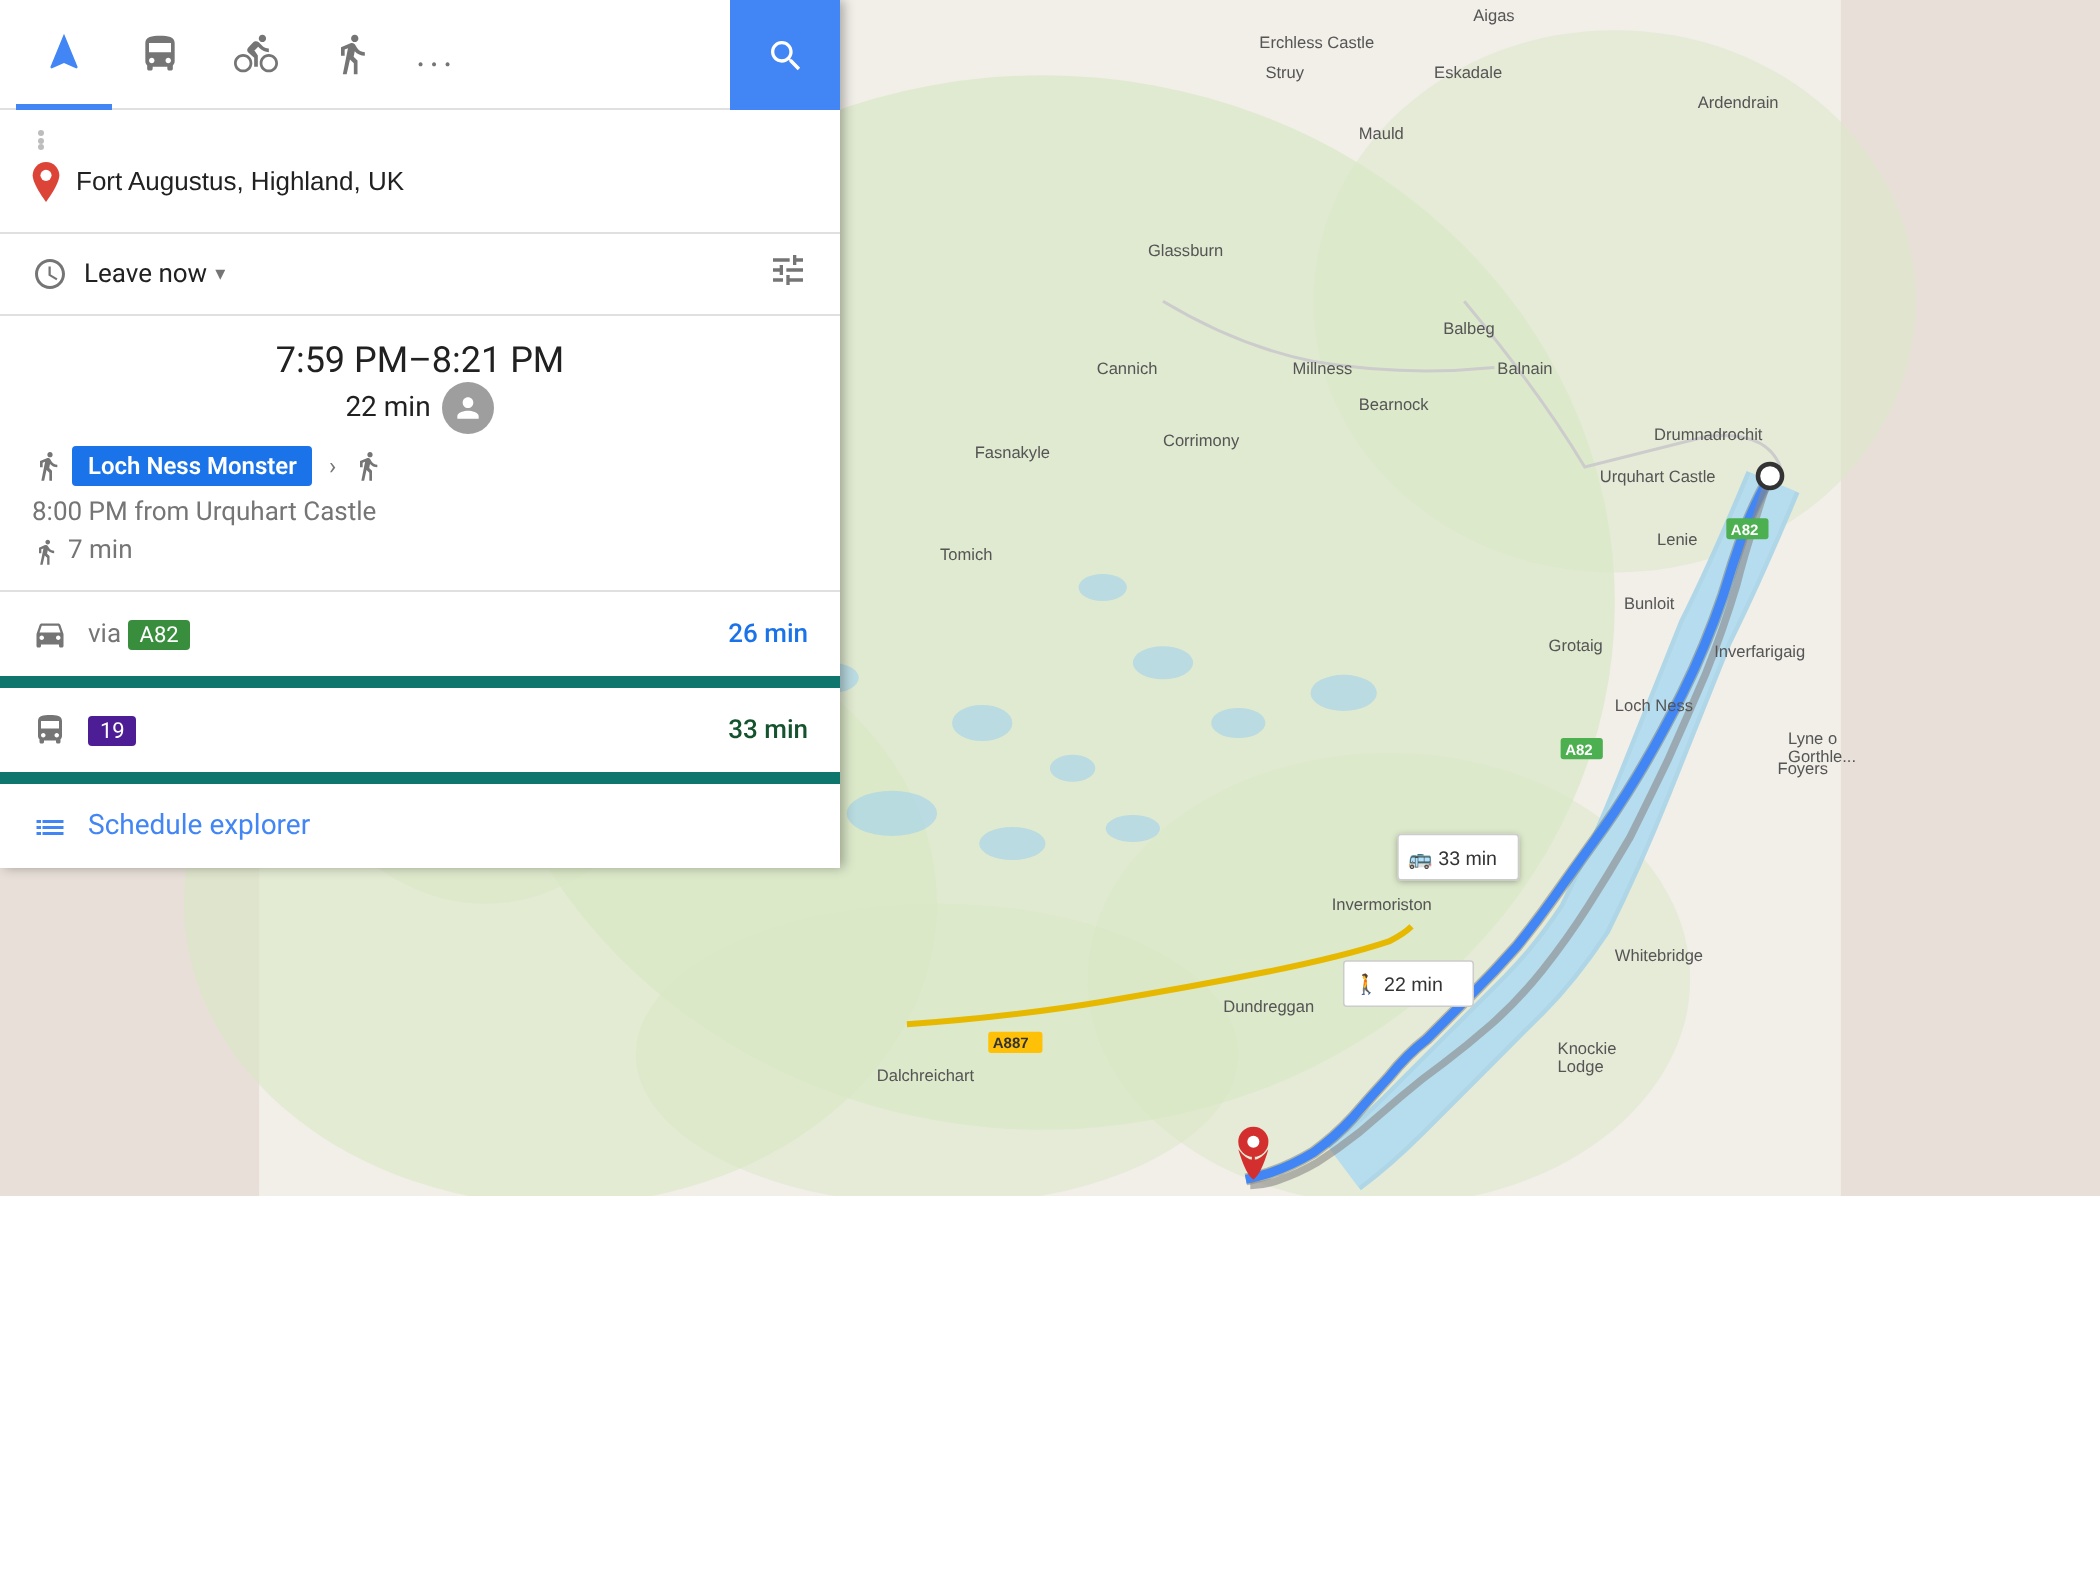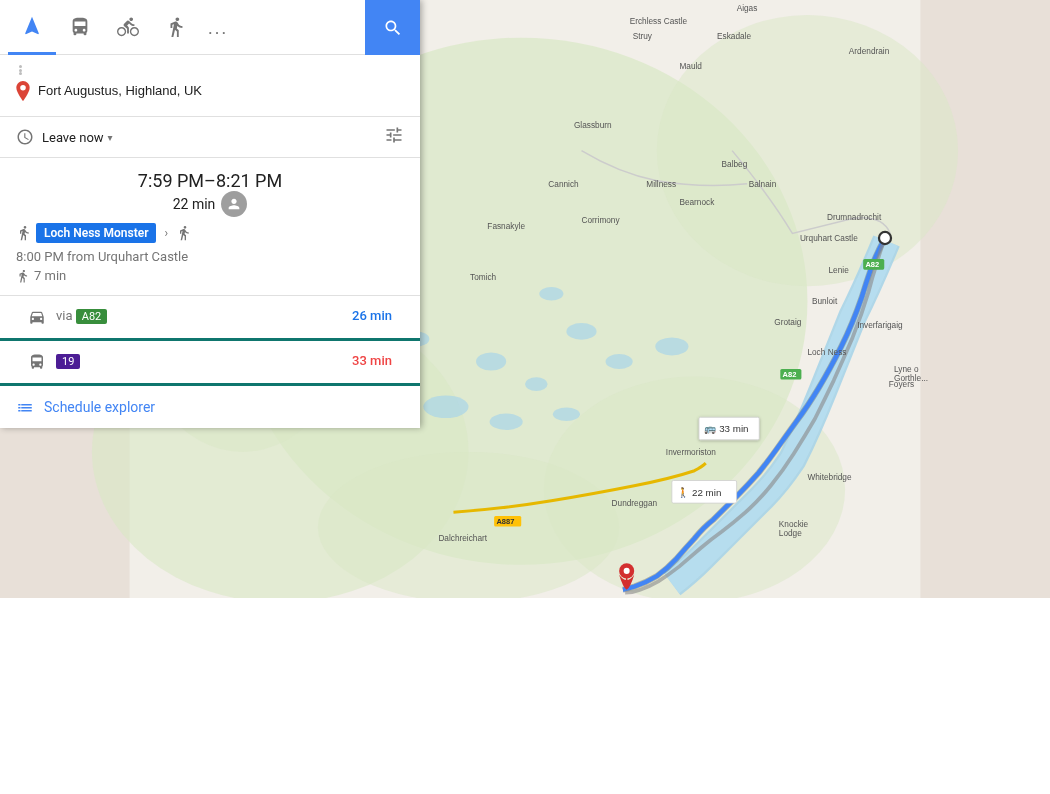--- a/index.html
+++ b/index.html
@@ -258,23 +258,24 @@
     .walk-duration-row {
       display: flex;
       align-items: center;
       font-size: 13px;
       color: #757575;
       margin-top: 4px;
     }
 
     
     .alt-route {
-      padding: 12px 28px;
-      border-bottom: 3px solid #0f766e;
-      display: flex;
+      padding: 12px 16px;
+      border-bottom: 6px solid #0f766e;
+      display: flex;
+      align-items: center;
       cursor: pointer;
       background: #fff;
     }
 
     .alt-route-label {
       flex: 1;
       font-size: 13px;
       color: #757575;
     }
 
@@ -296,21 +297,21 @@
       margin-right: 4px;
     }
 
     .alt-route-duration {
       font-size: 13px;
       color: #1a73e8;
       font-weight: 500;
     }
 
     .alt-route-duration.grey {
-      color: #ef4444;
+      color: #14532d;
     }
 
     
     #schedule-explorer {
       padding: 12px 16px;
       display: flex;
       align-items: center;
       cursor: pointer;
       background: #fff;
     }

